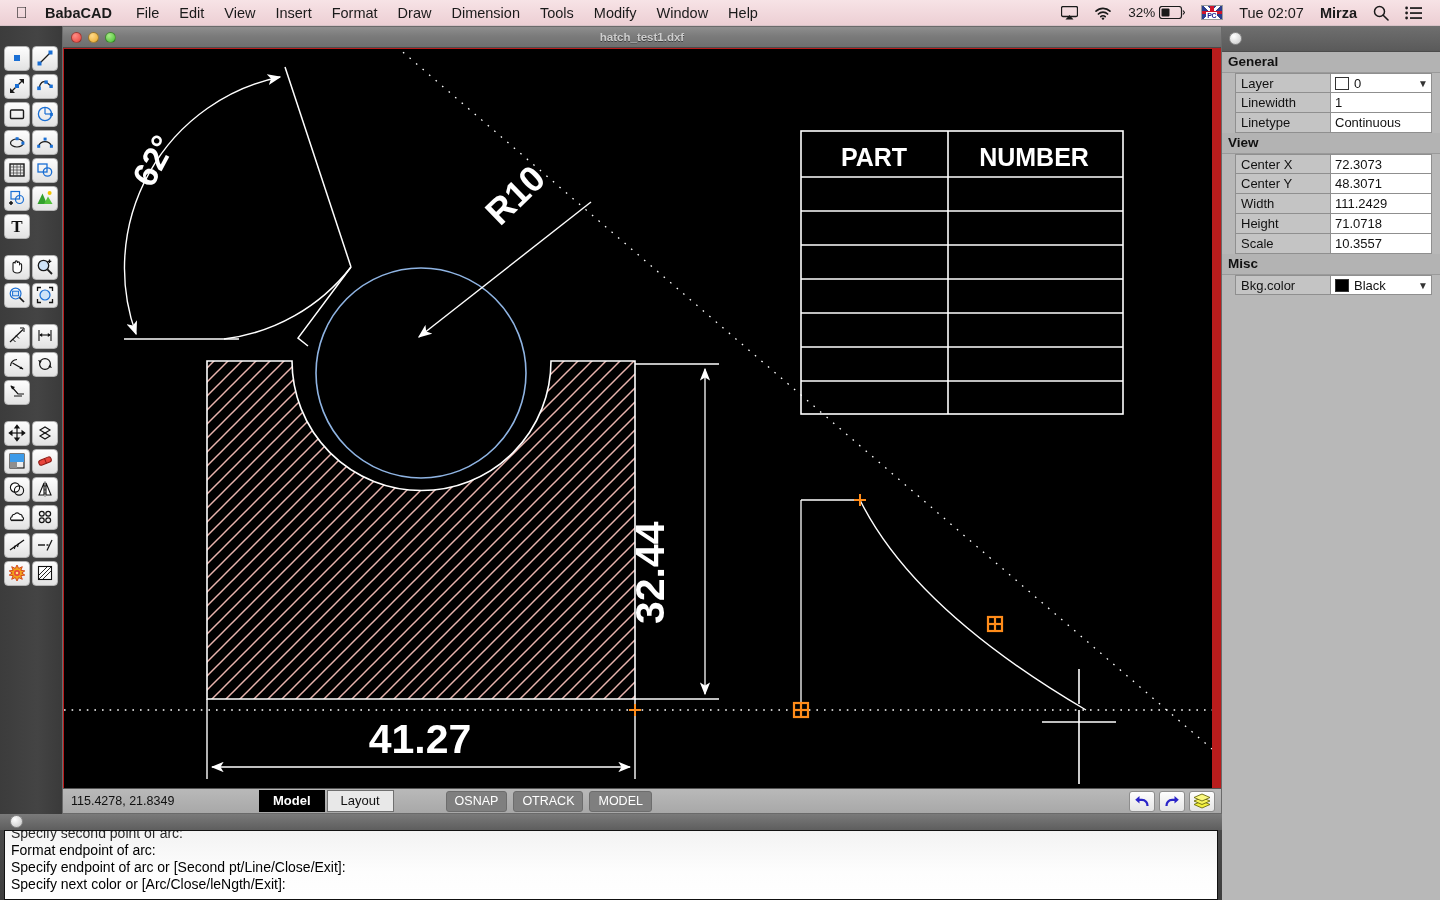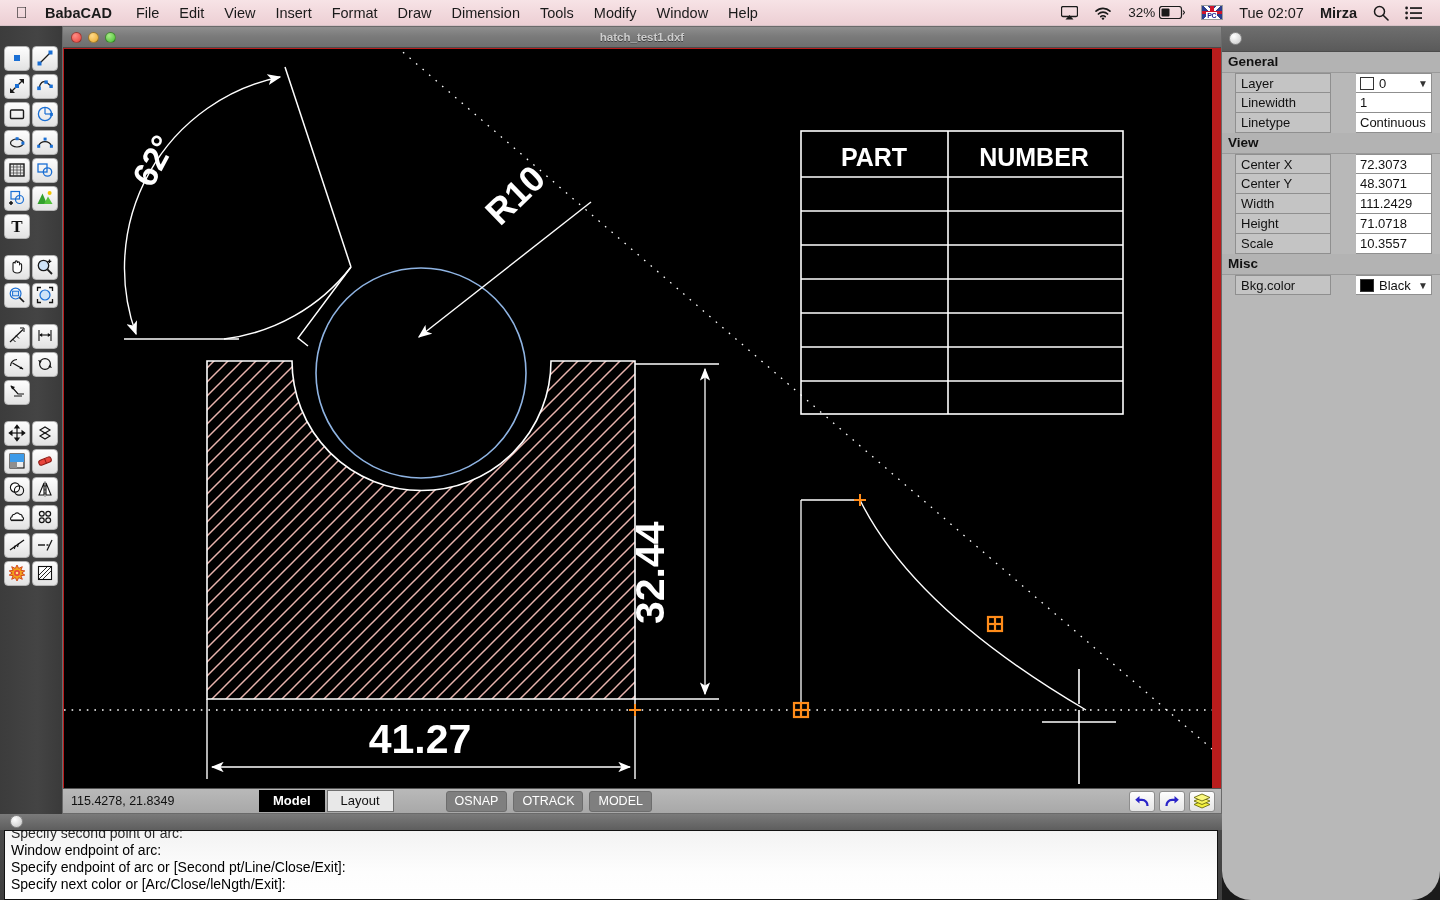--- a/index.html
+++ b/index.html
@@ -119,37 +119,36 @@
     background: linear-gradient(to bottom, #fdfdfd, #efefef 55%, #e2e2e2);
     border: 1px solid #b4b4b4; border-radius: 4px;
     display: flex; align-items: center; justify-content: center;
   }
   .tgap { width: 62px; height: 13px; }
 
   
   .proppanel {
     position: absolute; left: 1222px; top: 26px; width: 218px; height: 874px;
     background: #b8b8b8;
-    border-radius: 29px;
   }
   .pp-head {
     height: 26px; background: linear-gradient(to bottom, #6f6f6f, #5a5a5a);
     display: flex; align-items: center; padding-left: 7px;
     border-bottom: 1px solid #4c4c4c;
   }
   .pp-dot {
     width: 13px; height: 13px; border-radius: 50%;
     background: radial-gradient(circle at 35% 30%, #fff, #c8c8c8);
     border: 1px solid #8e8e8e;
   }
   .sect-title {
     font-size: 13.5px; font-weight: bold; color: #111;
     background: #b3b3b3; padding: 2px 6px 3px; border-bottom: 1px solid #9a9a9a;
   }
-  .prow { display: flex; height: 20px; align-items: stretch; margin-left: 13px; gap: 25px; }
+  .prow { display: flex; height: 20px; align-items: stretch; margin-left: 13px; }
   .pkey {
     width: 96px; background: #c4c4c4; border: 1px solid #8f8f8f; border-top: none;
     font-size: 13px; color: #111; padding-left: 5px; display: flex; align-items: center;
   }
   .pval {
     flex: 1; background: #fff; border: 1px solid #8f8f8f; border-top: none; border-left: none;
     font-size: 13px; color: #111; padding-left: 4px; display: flex; align-items: center;
     position: relative; margin-right: 8px;
   }
   .prow.first .pkey, .prow.first .pval { border-top: 1px solid #8f8f8f; }
@@ -753,19 +752,19 @@
       </div>
     </div>
   </div>
 
   <div class="cmdwrap">
     <div class="cmdbar-top">
       <span class="cdot"></span>
     </div>
     <div class="cmdbox">
       <div class="cmdline clip">Specify second point of arc:</div>
-      <div class="cmdline">Window endpoint of arc:</div>
+      <div class="cmdline">Format endpoint of arc:</div>
       <div class="cmdline">Specify endpoint of arc or [Second pt/Line/Close/Exit]:</div>
       <div class="cmdline">Specify next color or [Arc/Close/leNgth/Exit]:</div>
     </div>
   </div>
 
 </div>
 
 </body></html>

